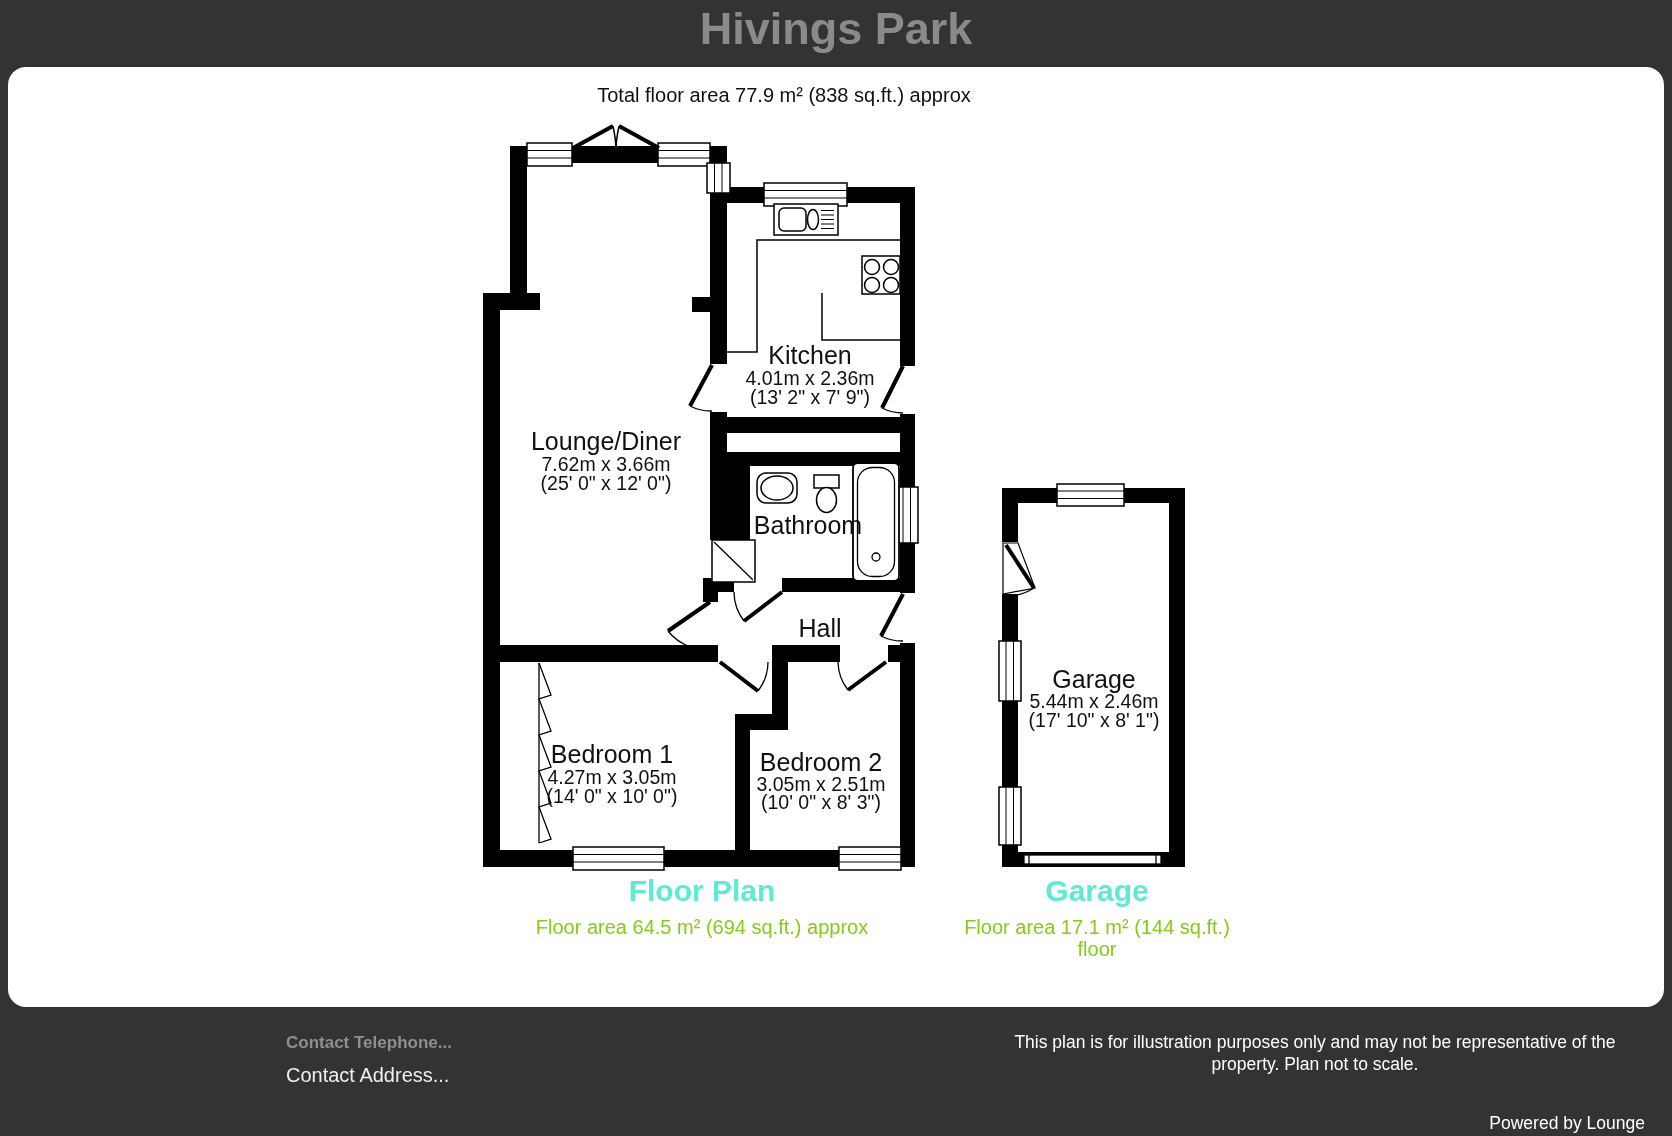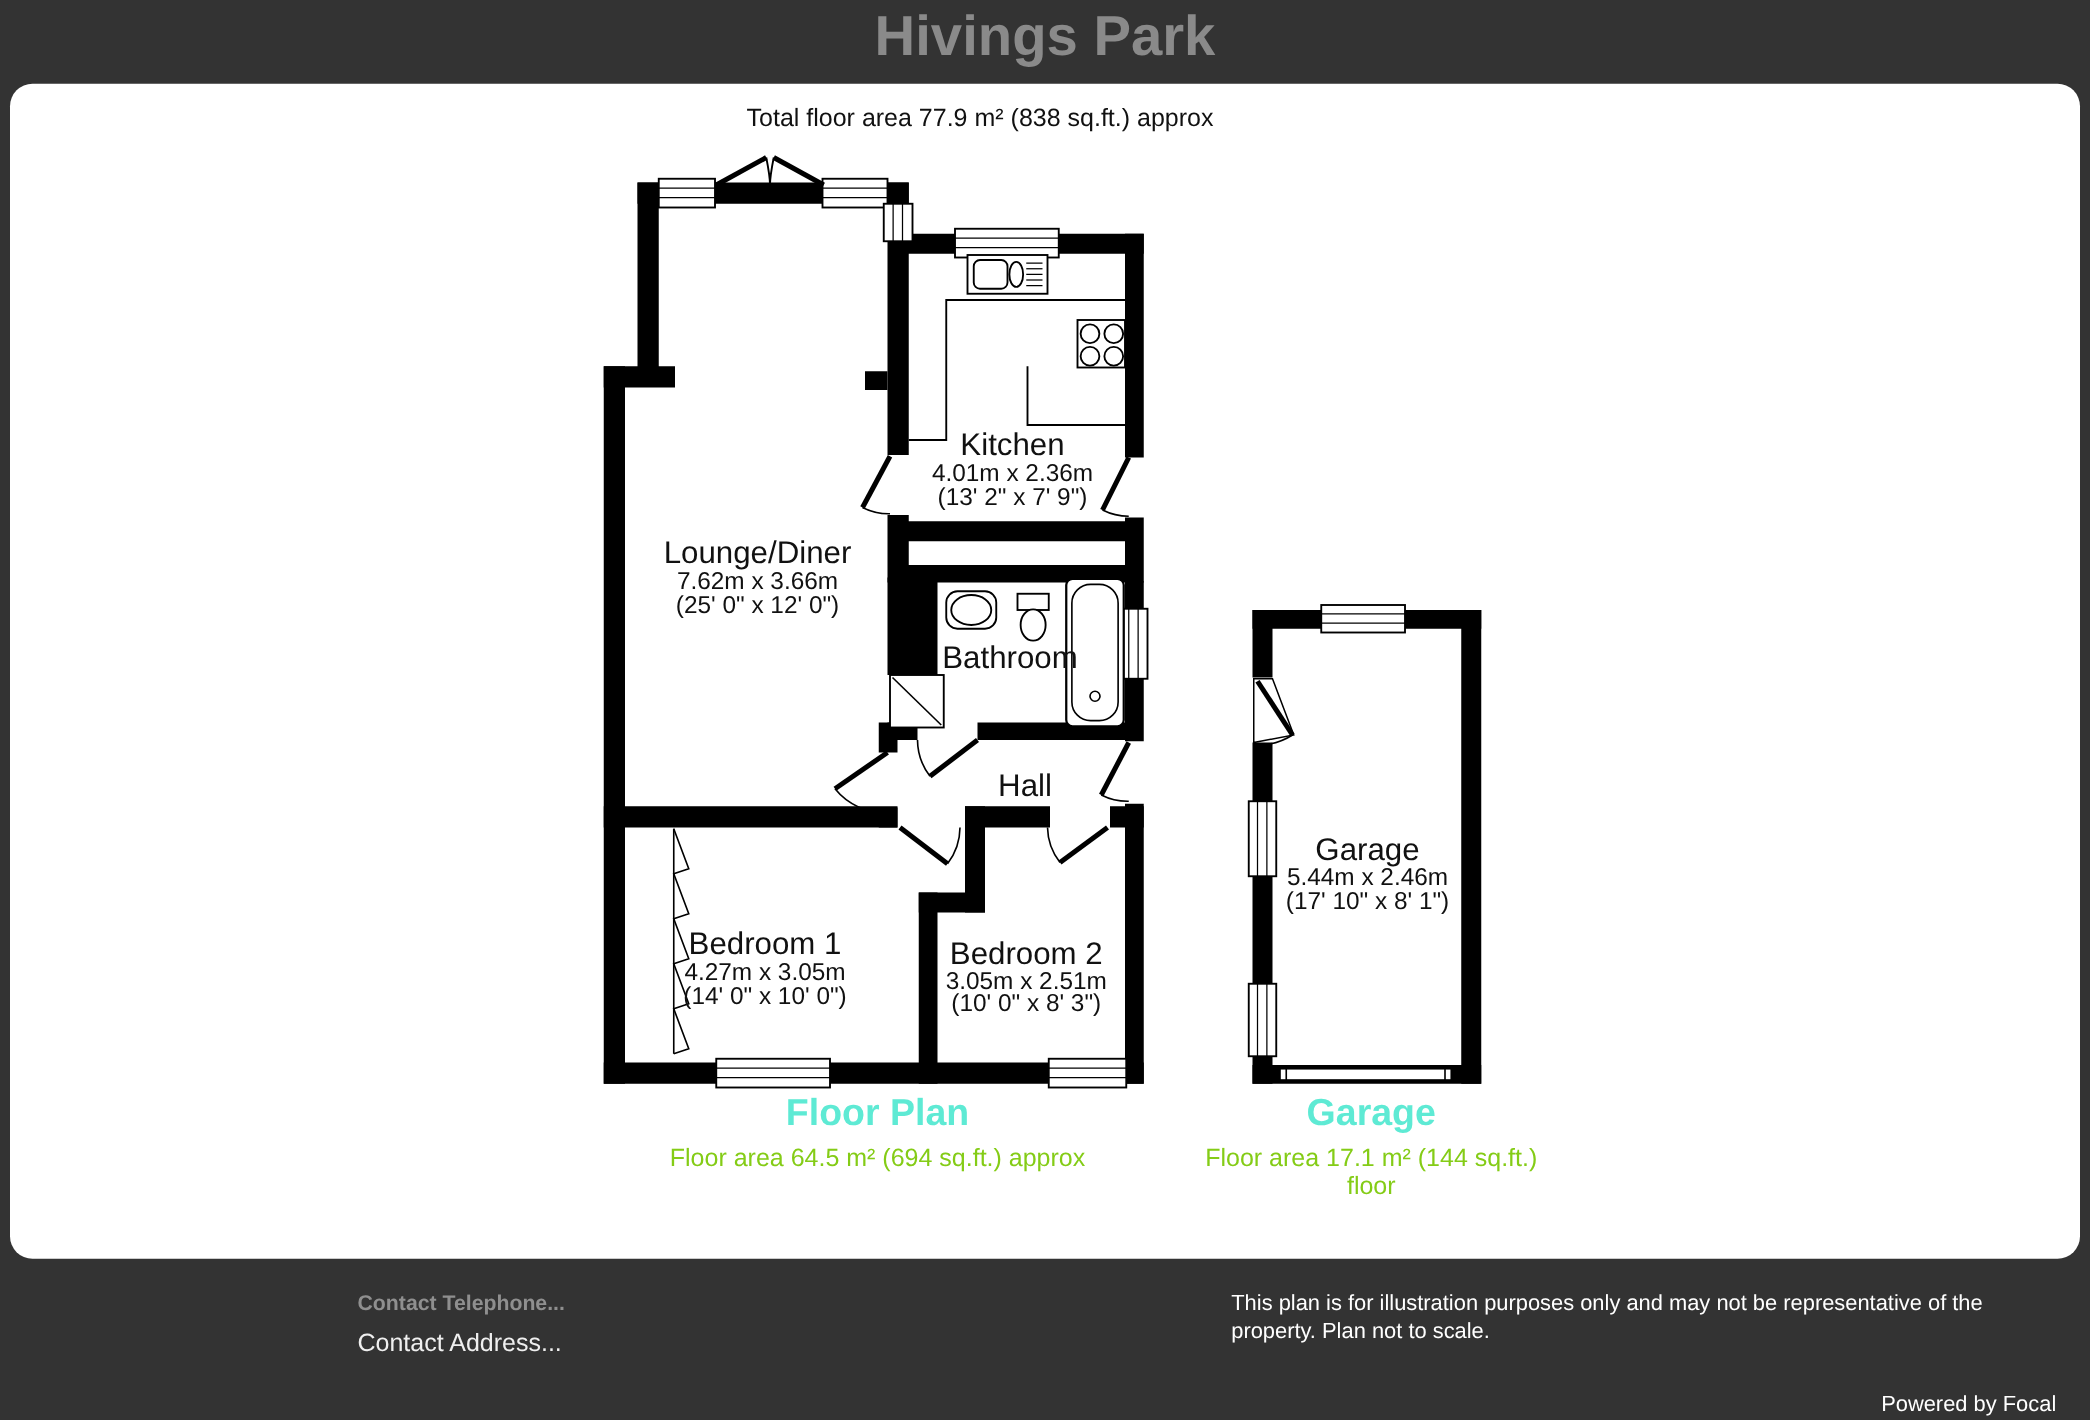--- a/index.html
+++ b/index.html
@@ -14,21 +14,21 @@
   svg.plan{position:absolute;left:0;top:0;width:1672px;height:1136px;}
   .wall{fill:#000000;}
   .ln{stroke:#000000;fill:none;}
   .fix{stroke:#000000;fill:#ffffff;}
   .room-name{font-size:25px;fill:#111111;text-anchor:middle;}
   .room-dim{font-size:19.5px;fill:#111111;text-anchor:middle;}
   .caption-head{position:absolute;width:400px;text-align:center;font-size:30px;font-weight:700;color:#5eead4;}
   .caption-sub{position:absolute;width:400px;text-align:center;font-size:20px;color:#84cc16;}
   .contact-tel{position:absolute;left:286px;top:1033px;font-size:17px;font-weight:700;color:#8f8f8f;}
   .contact-addr{position:absolute;left:286px;top:1064px;font-size:20px;color:#efefef;}
-  .disclaimer{position:absolute;right:27px;top:1031px;width:660px;text-align:left;
+  .disclaimer{position:absolute;right:27px;top:1031px;width:660px;text-align:center;
          font-size:17.5px;line-height:22px;color:#ffffff;}
   .powered{position:absolute;right:27px;top:1113px;font-size:17.5px;color:#ffffff;}
 </style>
 </head>
 <body>
 
 <div class="stage">
 
   <div class="header-title">Hivings Park</div>
 
@@ -251,15 +251,15 @@
 
   <div class="caption-head" style="left:502px;top:874px;">Floor Plan</div>
   <div class="caption-sub" style="left:502px;top:916px;">Floor area 64.5 m² (694 sq.ft.) approx</div>
   <div class="caption-head" style="left:897px;top:874px;">Garage</div>
   <div class="caption-sub" style="left:897px;top:916px;">Floor area 17.1 m² (144 sq.ft.)</div>
   <div class="caption-sub" style="left:897px;top:938px;">floor</div>
 
   <div class="contact-tel">Contact Telephone...</div>
   <div class="contact-addr">Contact Address...</div>
   <div class="disclaimer">This plan is for illustration purposes only and may not be representative of the property. Plan not to scale.</div>
-  <div class="powered">Powered by Focal</div>
+  <div class="powered">Powered by Lounge</div>
 
 </div>
 
 </body></html>

